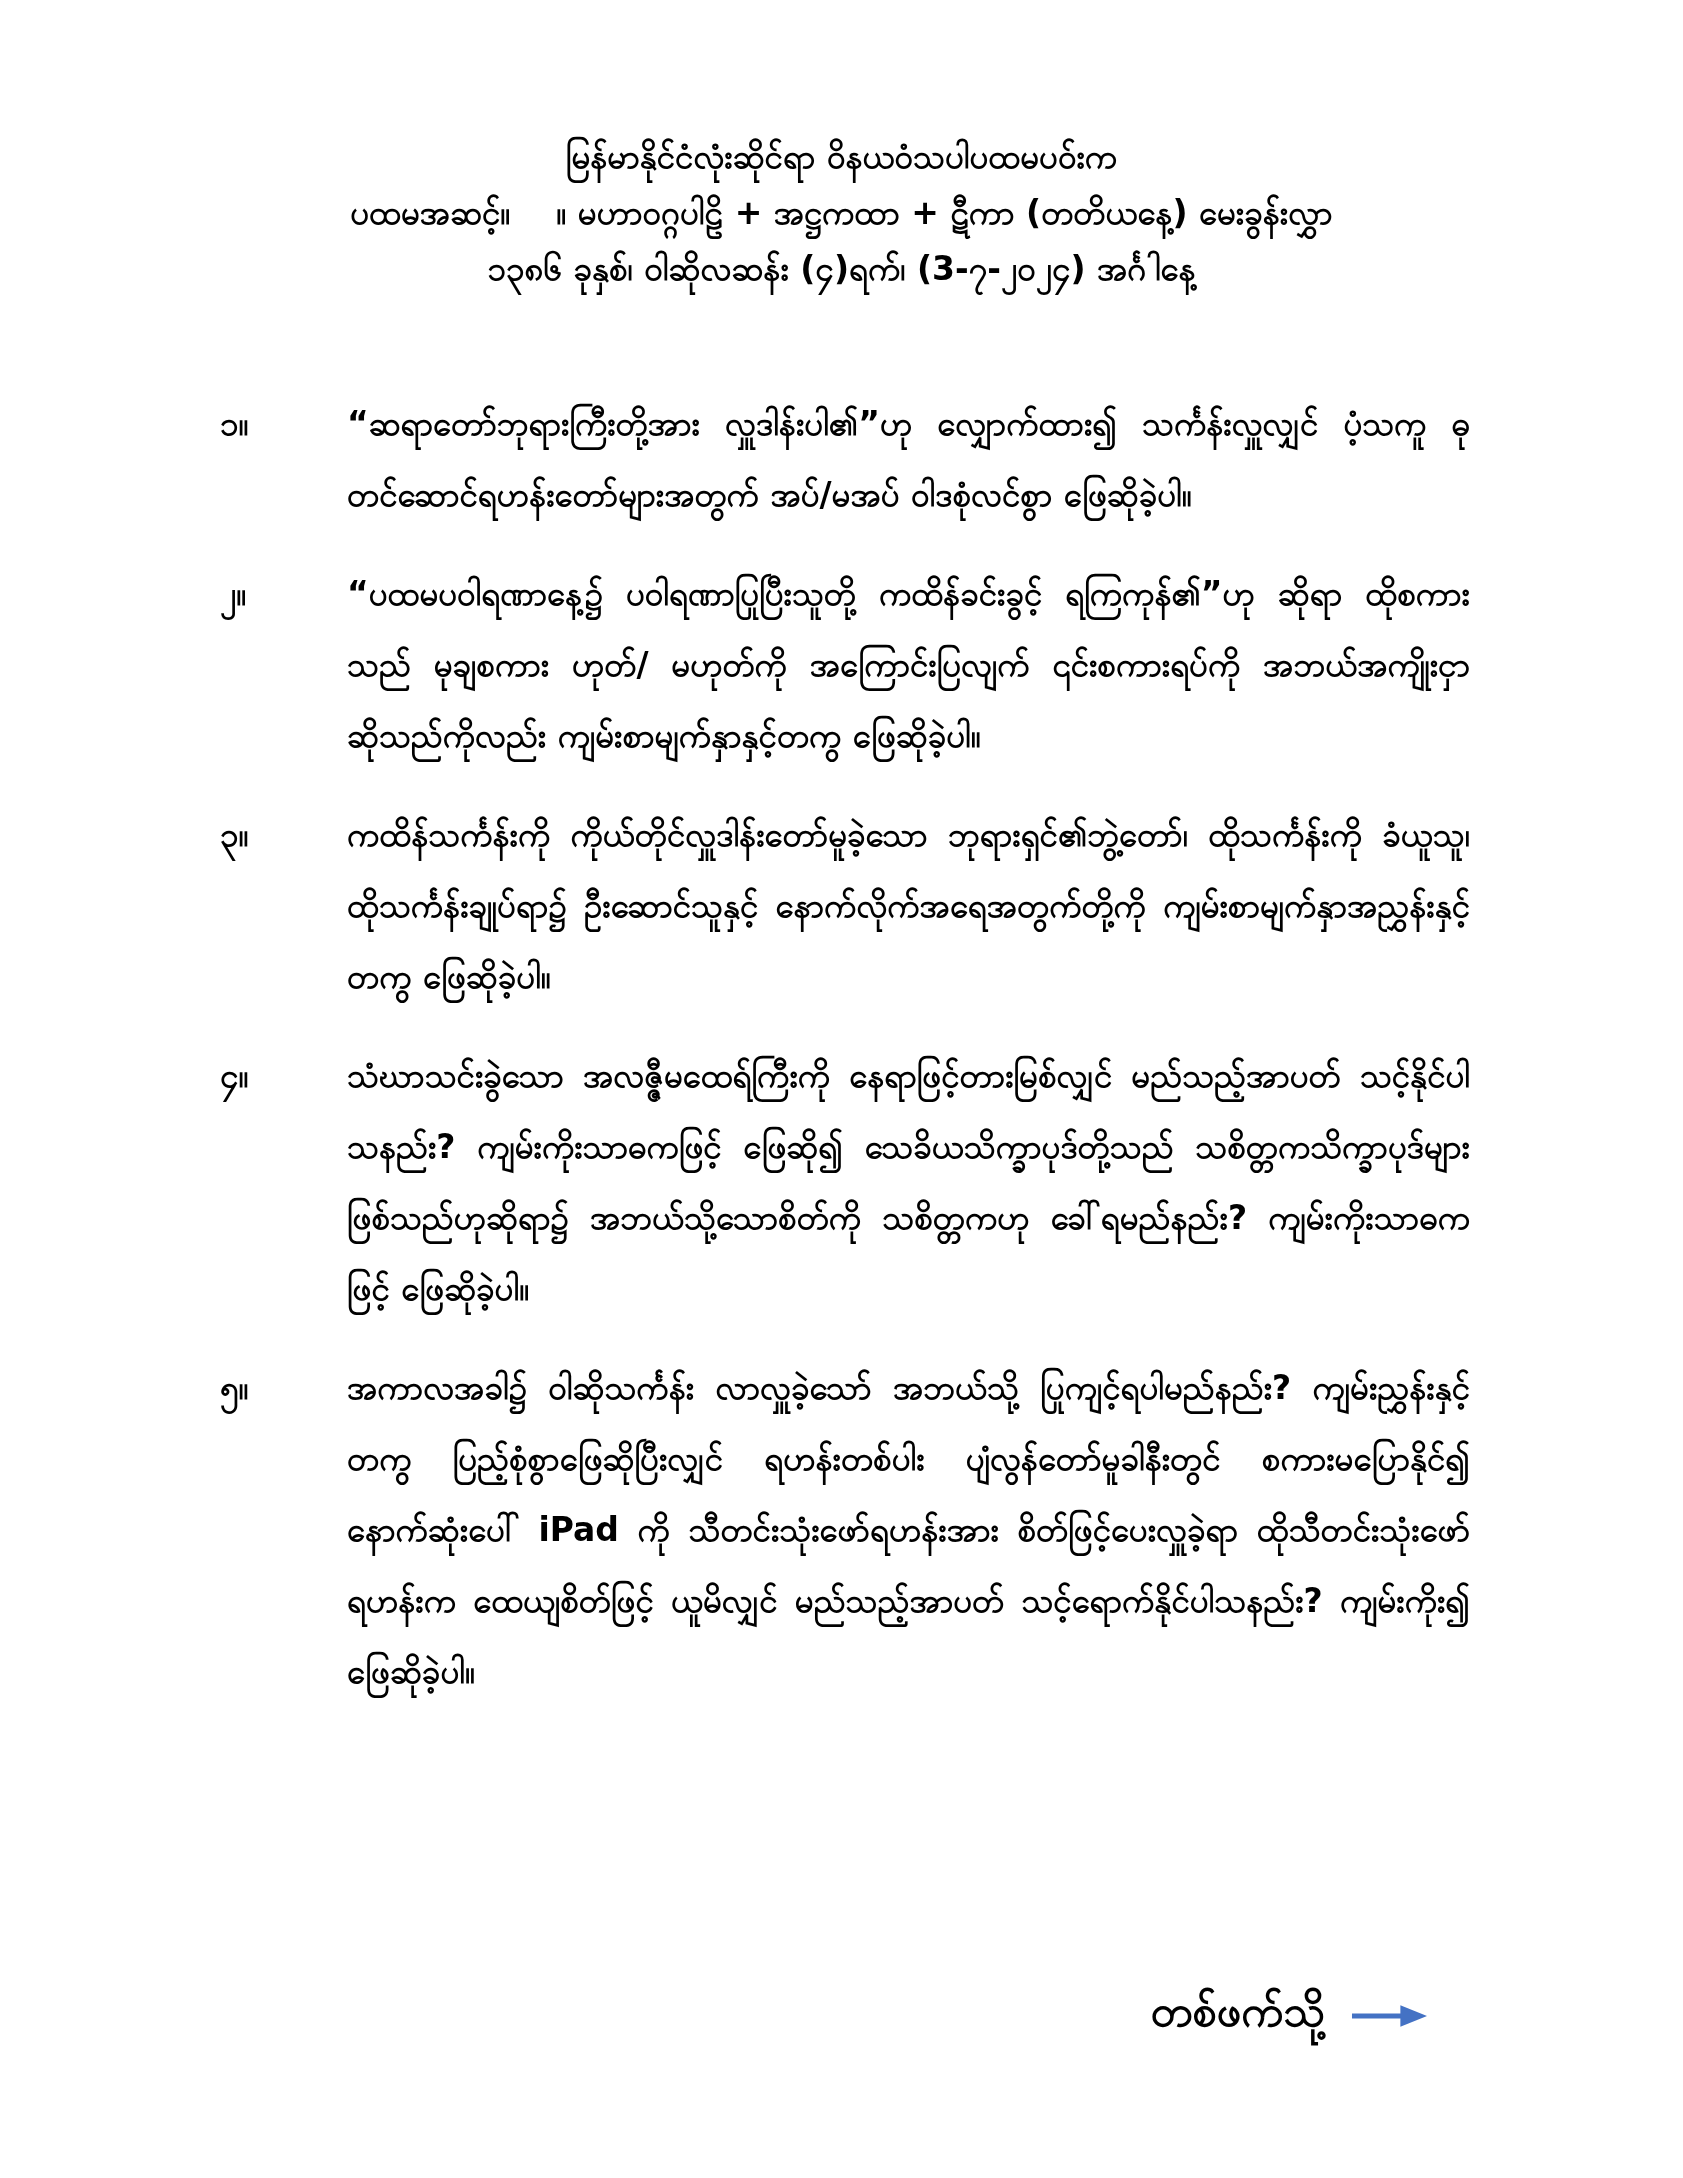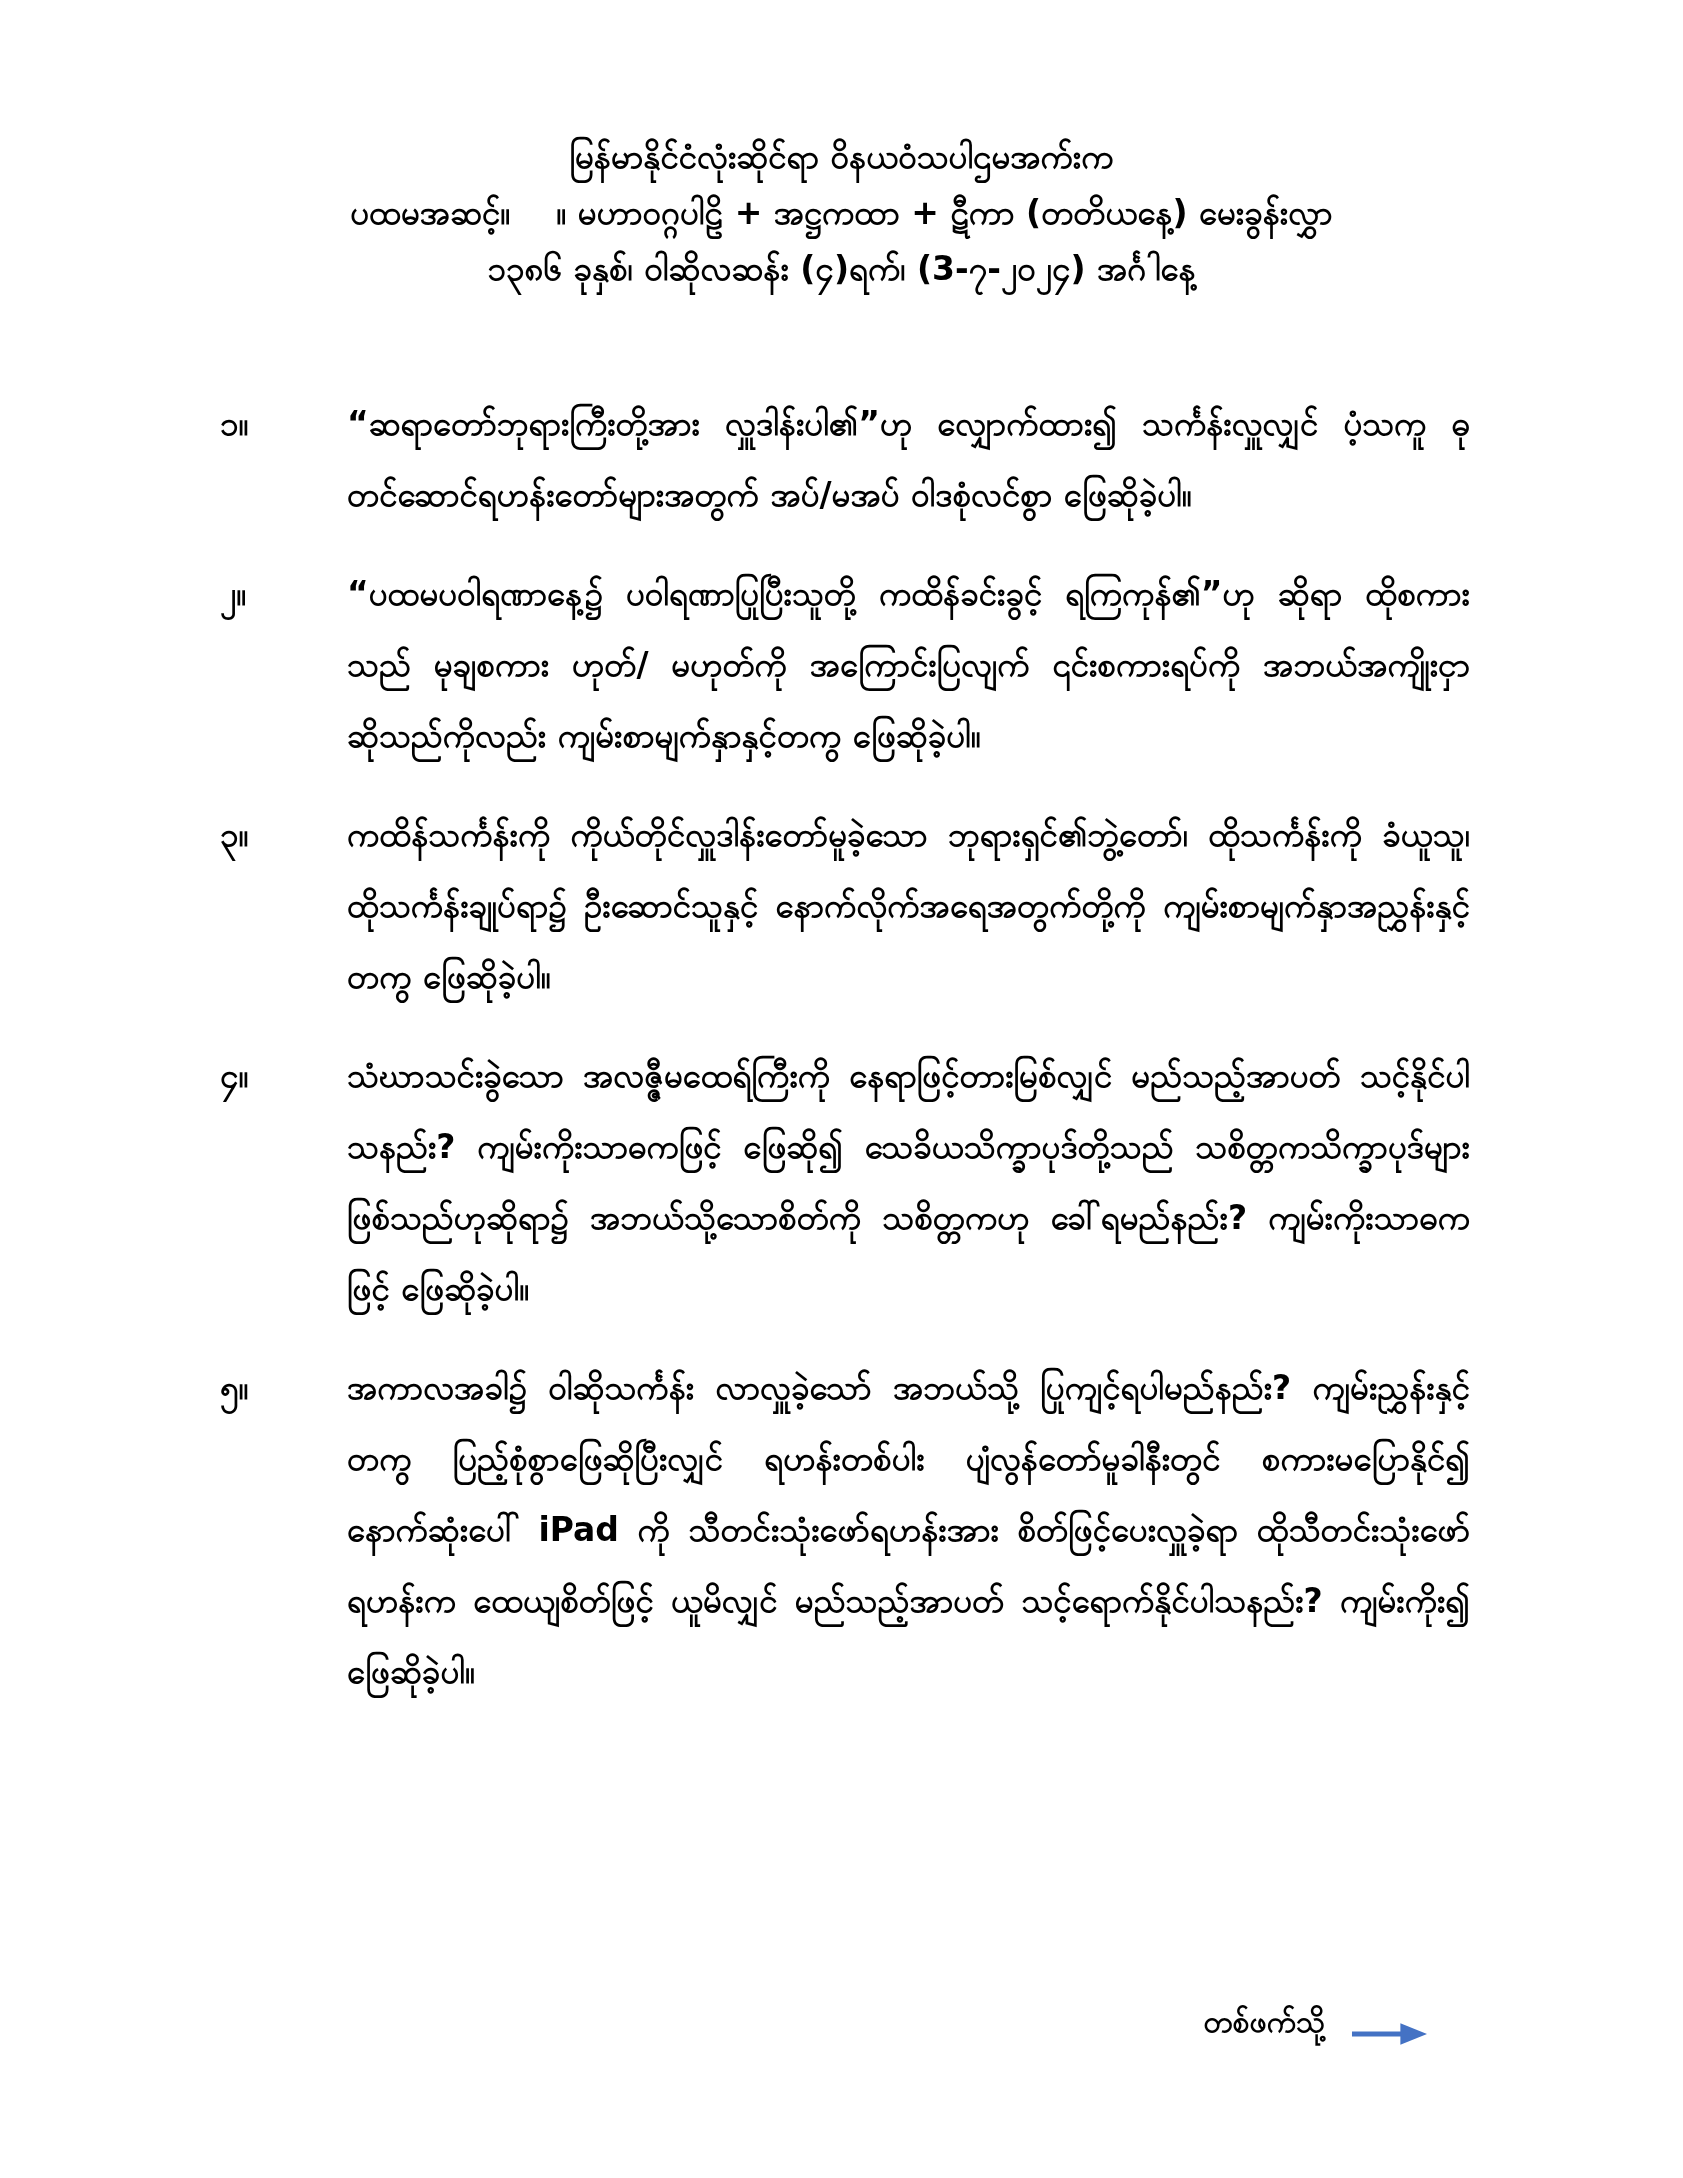--- a/index.html
+++ b/index.html
@@ -43,36 +43,36 @@
     flex: 1 1 auto;
     text-align: justify;
     text-justify: inter-word;
     margin-left: 40px;
   }
   .footer {
     position: absolute;
     right: 255px;
     bottom: 131px;
     display: flex;
-    align-items: flex-end;
+    align-items: center;
     gap: 26px;
-    font-size: 30px;
+    font-size: 43px;
   }
   .arrow-icon {
     display: inline-flex;
     align-items: center;
   }
 </style>
 </head>
 <body>
 
 <div class="page">
 
   <div class="header">
-    <div class="h-line">မြန်မာနိုင်ငံလုံးဆိုင်ရာ ဝိနယဝံသပါဌမအက်းက</div>
+    <div class="h-line">မြန်မာနိုင်ငံလုံးဆိုင်ရာ ဝိနယဝံသပါပထမပဝ်းက</div>
     <div class="h-line">ပထမအဆင့်။    ။ မဟာဝဂ္ဂပါဠိ + အဋ္ဌကထာ + ဋီကာ (တတိယနေ့) မေးခွန်းလွှာ</div>
     <div class="h-line">၁၃၈၆ ခုနှစ်၊ ဝါဆိုလဆန်း (၄)ရက်၊ (3-၇-၂၀၂၄) အင်္ဂါနေ့</div>
   </div>
 
   <div class="questions">
 
     <div class="question">
       <div class="q-num">၁။</div>
       <div class="q-text">“ဆရာတော်ဘုရားကြီးတို့အား လှူဒါန်းပါ၏”ဟု လျှောက်ထား၍ သင်္ကန်းလှူလျှင် ပံ့သကူ ဓုတင်ဆောင်ရဟန်းတော်များအတွက် အပ်/မအပ် ဝါဒစုံလင်စွာ ဖြေဆိုခဲ့ပါ။</div>
     </div>

